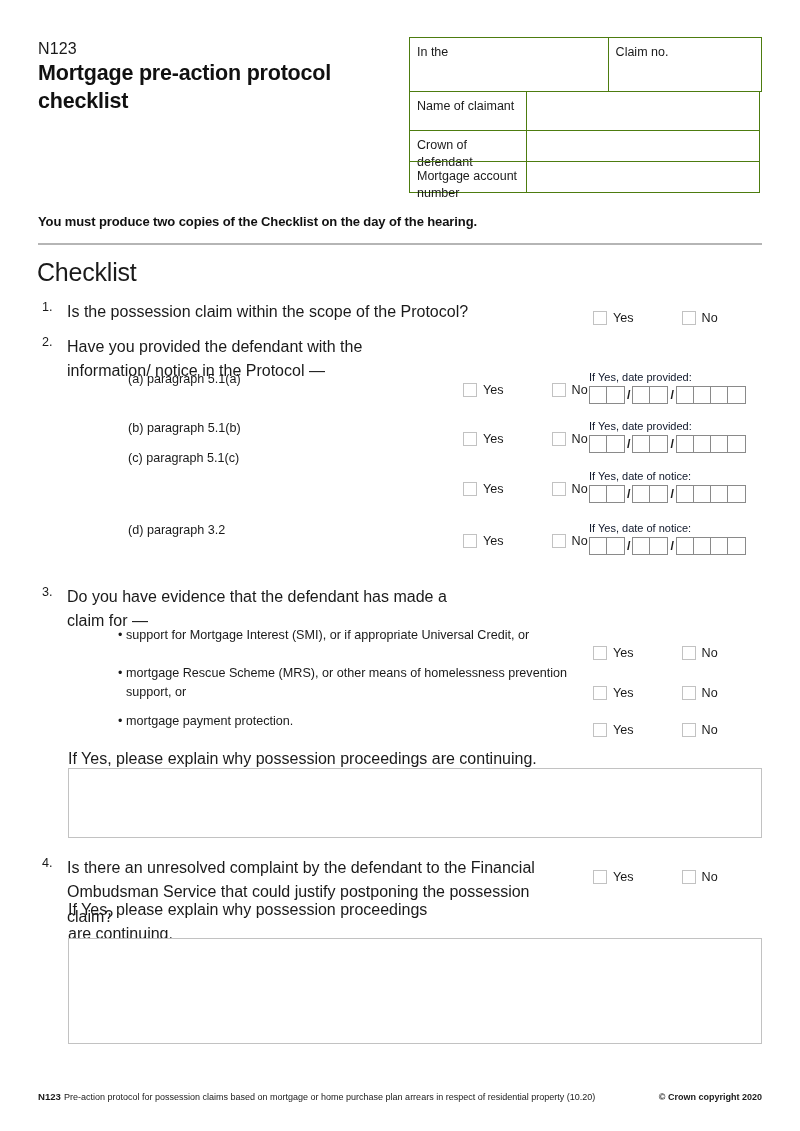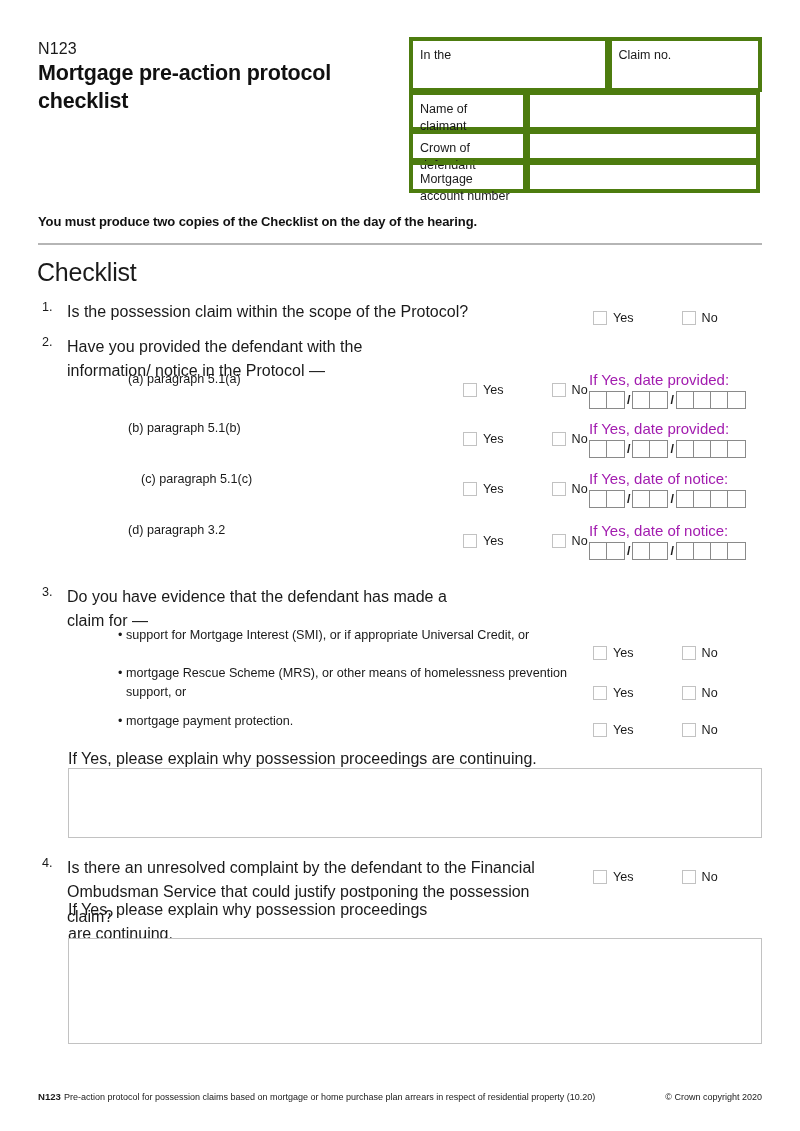--- a/index.html
+++ b/index.html
@@ -47,21 +47,21 @@
   .claim-table {
     position: absolute;
     left: 410px;
     top: 38px;
     width: 352px;
   }
   .ct-row {
     display: flex;
   }
   .ct-cell {
-    border: 4px solid #4d7c0f;
+    border: 1px solid #4d7c0f;
     margin-left: -1px;
     margin-top: -1px;
     box-sizing: border-box;
     padding: 6px 7px 4px 7px;
     font-size: 12.5px;
     line-height: 1.32;
     color: #1a1a1a;
   }
   .ct-inthe   { width: 215px; height: 55px; }
   .ct-claimno { width: 166px; height: 55px; }
@@ -157,22 +157,22 @@
   .yn .gap {
     display: inline-block;
     width: 48px;
   }
 
   
   .date-group {
     position: absolute;
   }
   .date-caption {
-    font-size: 15px;
-    color: #a21caf;
+    font-size: 11px;
+    color: #0f172a;
     white-space: nowrap;
     margin-bottom: 3px;
   }
   .date-boxes {
     display: flex;
     align-items: center;
   }
   .dbox {
     display: flex;
     border: 1px solid #8a8a8a;
@@ -213,21 +213,21 @@
     align-items: baseline;
     font-size: 9px;
     color: #1a1a1a;
   }
   .footer-left { white-space: nowrap; }
   .footer-code {
     font-weight: bold;
     font-size: 9.6px;
     margin-right: 3px;
   }
-  .footer-right { white-space: nowrap; }
+  .footer-right { white-space: nowrap; font-weight: bold; }
 </style>
 </head>
 <body>
 
 <div class="page">
 
   <div class="form-code">N123</div>
   <div class="form-title">Mortgage pre-action protocol checklist</div>
 
   <div class="claim-table">
@@ -319,21 +319,21 @@
       <span class="dslash">/</span>
       <span class="dbox">
           <i class="dcell"></i>
           <i class="dcell"></i>
           <i class="dcell"></i>
           <i class="dcell"></i>
         </span>
     </div>
   </div>
 
-  <div class="sub-label" style="left:128px; top:472px;margin-left:13px;">(c) paragraph 5.1(c)</div>
+  <div class="sub-label" style="left:128px; top:451px;">(c) paragraph 5.1(c)</div>
   <div class="yn" style="left:463px; top:470px;">
     <span class="cb"></span>
     <span class="lbl">Yes</span>
     <span class="gap"></span>
     <span class="cb"></span>
     <span class="lbl">No</span>
   </div>
   <div class="date-group" style="left:589px; top:470px;">
     <div class="date-caption">If Yes, date of notice:</div>
     <div class="date-boxes">

